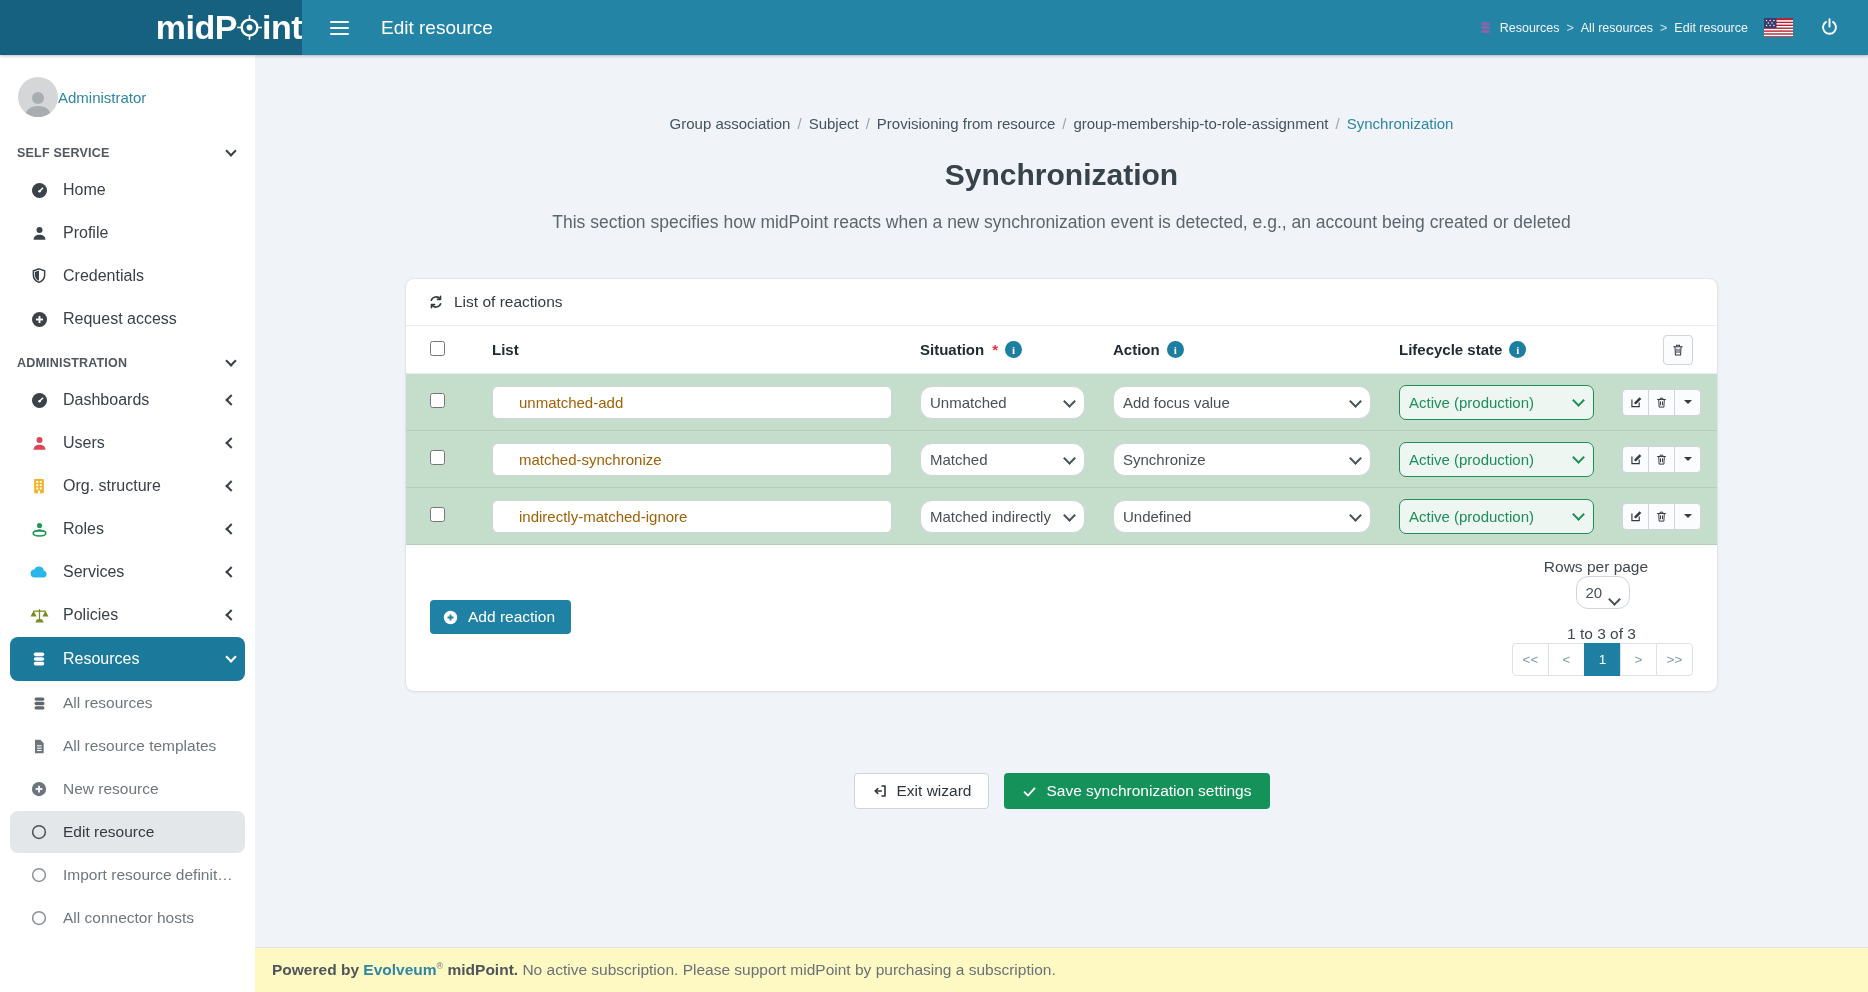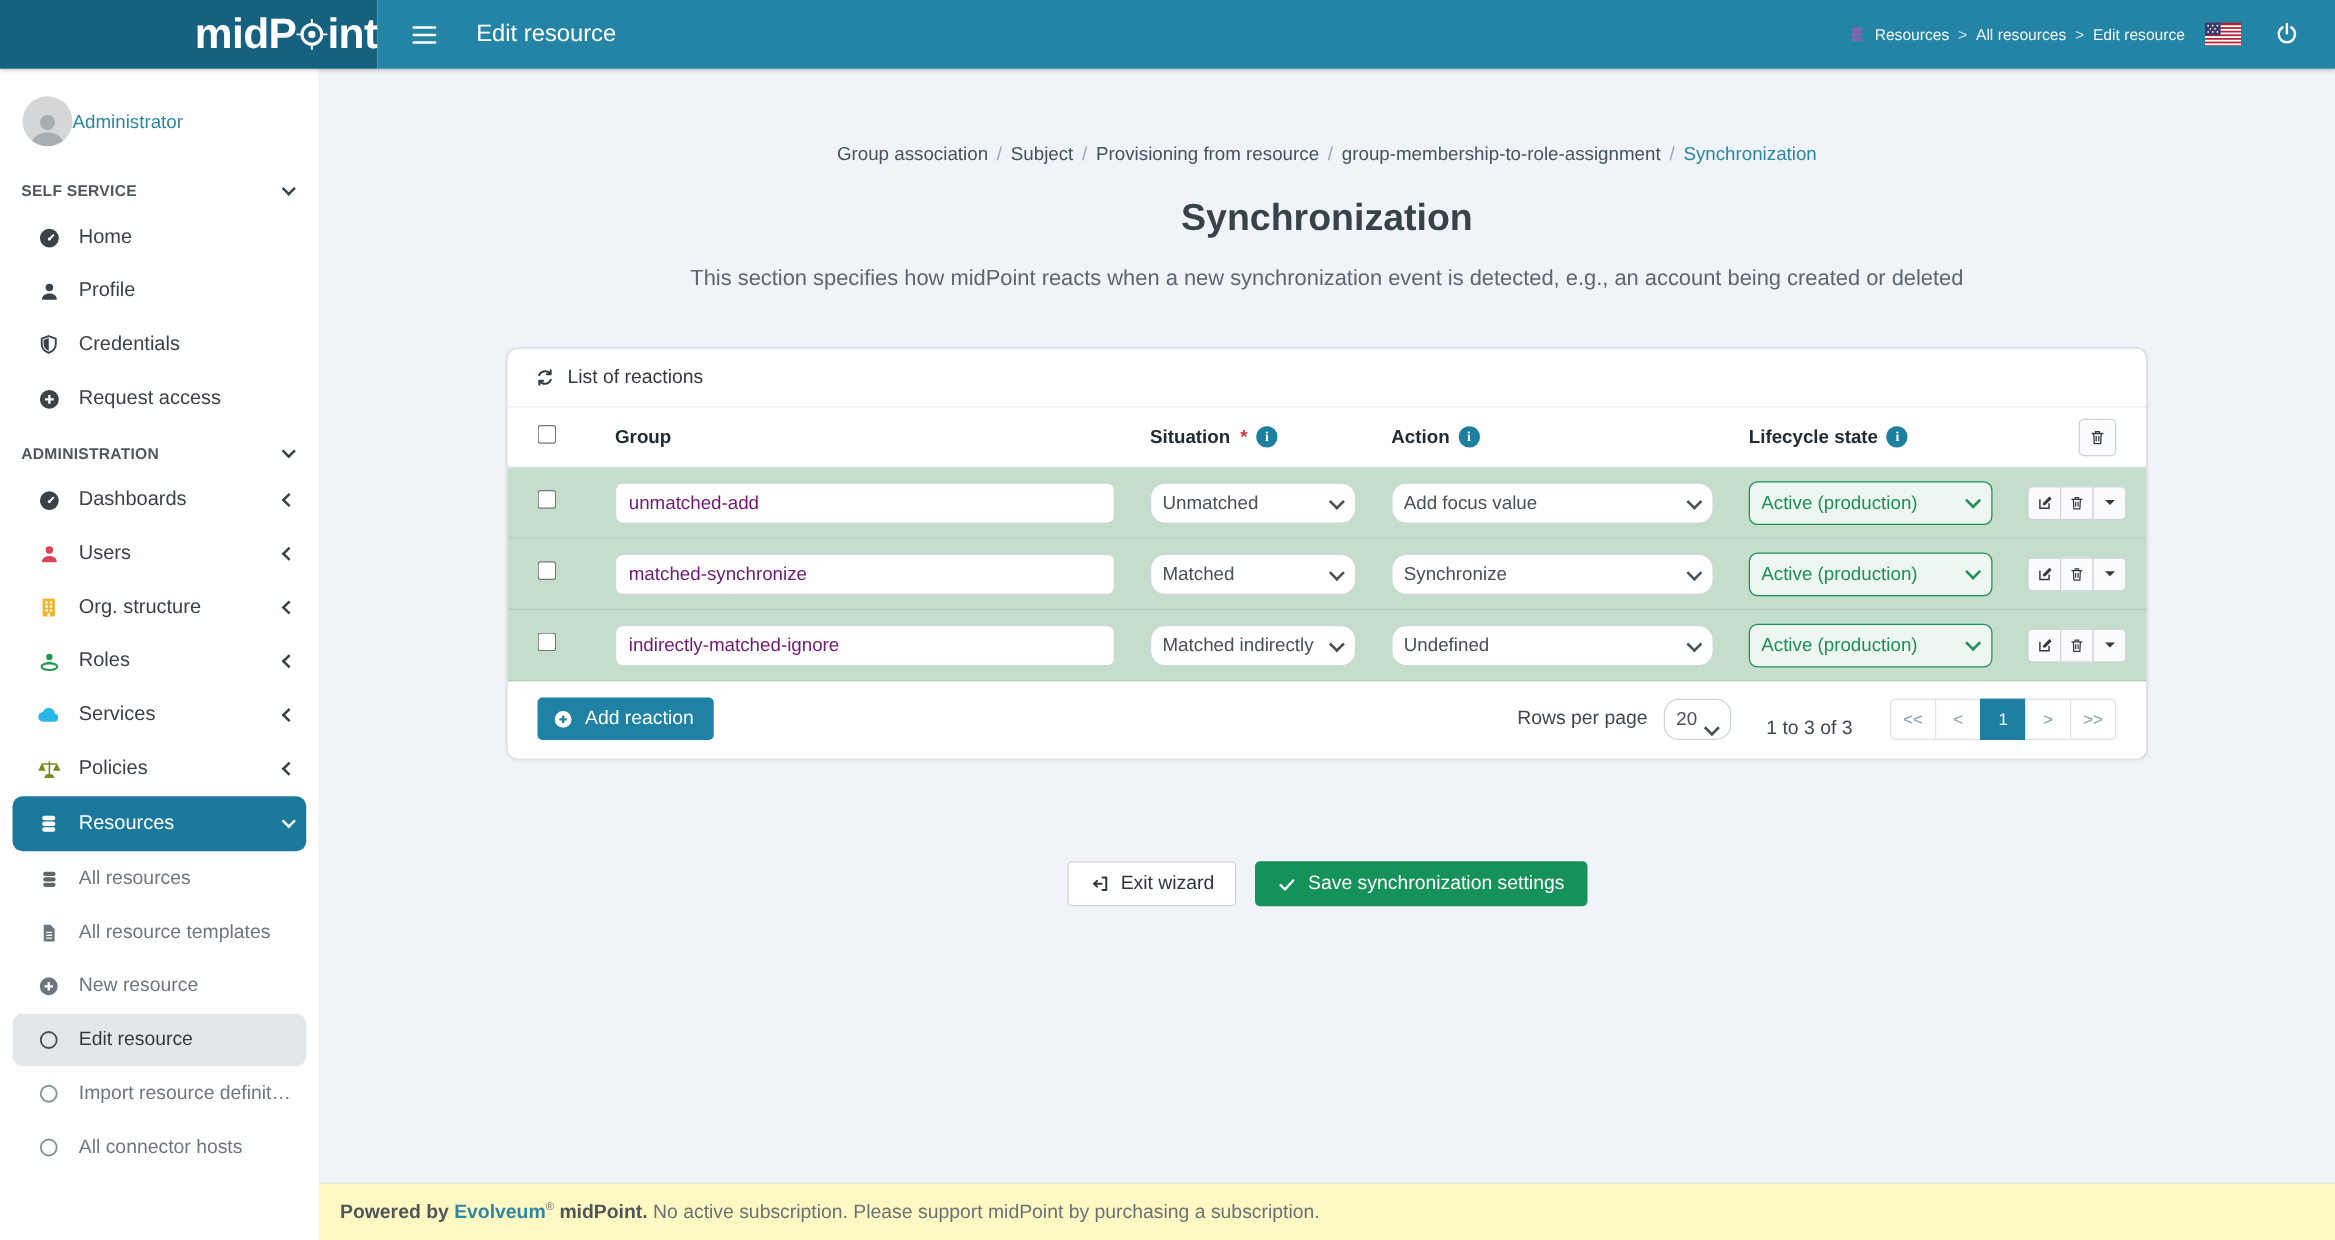--- a/index.html
+++ b/index.html
@@ -58,40 +58,40 @@
   .card-title{ display:flex; align-items:center; gap:10px; padding:14px 22px; font-size:15.5px; color:#343a40; border-bottom:1px solid var(--line);}
   .grid{ display:grid; grid-template-columns:34px 400px 165px 258px 195px 1fr; column-gap:28px; padding:0 24px; align-items:center;}
   .thead{ height:48px; font-size:15px; font-weight:700; color:#212b33; border-bottom:1px solid var(--line);}
   .th{ display:flex; align-items:center; gap:7px;}
   .req{ color:#dc3545; font-weight:700; margin-left:1px;}
   .info{ width:17px; height:17px; border-radius:50%; background:#1c7f9f; color:#fff; font-size:11px; font-weight:700;
     display:inline-flex; align-items:center; justify-content:center; font-family:"Liberation Serif",serif; cursor:pointer;}
   .row{ height:57px; background:var(--green-row); border-bottom:1px solid #b2cfbc;}
   .row:last-of-type{ border-bottom:none;}
   input[type=checkbox]{ width:15px; height:15px; cursor:pointer;}
-  .txt{ width:100%; height:33px; border:1px solid var(--border); border-radius:6px; padding:0 10px; font-size:15px; color:#701a75;
+  .txt{ width:100%; height:33px; border:1px solid var(--border); border-radius:6px; padding:0 26px; font-size:15px; color:#a16207;
     font-family:"Liberation Sans",sans-serif; background:#fff;}
   .selwrap{ position:relative; width:100%;}
   .selwrap select{ width:100%; height:33px; border:1px solid var(--border); border-radius:12px; padding:0 26px 0 9px;
     font-size:15px; color:#495057; background:#fff; appearance:none; -webkit-appearance:none; cursor:pointer; font-family:"Liberation Sans",sans-serif;}
   .selwrap::after{ content:""; position:absolute; right:11px; top:11px; width:7px; height:7px;
     border-right:2px solid #495057; border-bottom:2px solid #495057; transform:rotate(45deg); pointer-events:none;}
   .selwrap.green select{ border:1px solid var(--green); color:var(--green); background:#eef6f1; border-radius:7px; height:35px;}
   .selwrap.green::after{ border-color:var(--green);}
   .btn-group{ display:flex; justify-self:end;}
   .sbtn{ width:27px; height:27px; background:#fbfcfd; border:1px solid var(--border); display:flex; align-items:center; justify-content:center;
     cursor:pointer; margin-left:-1px; color:#343a40;}
   .sbtn:first-child{ border-radius:4px 0 0 4px; margin-left:0;}
   .sbtn:last-child{ border-radius:0 4px 4px 0;}
   .sbtn.single{ border-radius:4px; width:30px; height:30px;}
   .caret{ width:0; height:0; border-left:4px solid transparent; border-right:4px solid transparent; border-top:4px solid #343a40;}
   .card-foot{ display:flex; align-items:center; padding:13px 24px 15px;}
   .btn-add{ display:flex; align-items:center; gap:9px; background:#1f81a3; color:#fff; border:none; border-radius:4px;
     padding:8px 16px 8px 12px; font-size:15.5px; cursor:pointer; font-family:"Liberation Sans",sans-serif;}
-  .foot-right{ margin-left:auto; display:flex; align-items:center;}
+  .foot-right{ margin-left:auto; display:flex; align-items:center;flex-direction:column;}
   .rpp-label{ font-size:15.5px; color:#3f4750; margin-right:13px;}
   .rpp .selwrap{ width:70px;}
   .summary{ font-size:15.5px; color:#3f4750; margin:16px 30px 0 28px;}
   .pager{ display:flex;}
   .pg{ min-width:37px; height:33px; background:#fff; border:1px solid #dee2e6; color:#7f9aab; font-size:13.5px;
     display:flex; align-items:center; justify-content:center; cursor:pointer; margin-left:-1px; font-family:"Liberation Sans",sans-serif;}
   .pg:first-child{ border-radius:4px 0 0 4px; margin-left:0;}
   .pg:last-child{ border-radius:0 4px 4px 0;}
   .pg.active{ background:#1f7fa3; border-color:#1f7fa3; color:#fff;}
   
@@ -394,21 +394,21 @@
               <polyline points="18.8,3.4 18.8,8 14.2,8"></polyline>
               <path d="M19 14.7A7.6 7.6 0 0 1 5.7 16.4"></path>
               <polyline points="5.2,20.6 5.2,16 9.8,16"></polyline>
             </svg>
           <span>List of reactions</span>
         </div>
 
         <div class="grid thead">
           <span><input type="checkbox" style=""></span>
           <span class="th">
-              <span>Group</span>
+              <span>List</span>
             </span>
           <span class="th">
               <span>Situation</span>
               <span class="req">*</span>
               <span class="info">i</span>
             </span>
           <span class="th">
               <span>Action</span>
               <span class="info">i</span>
             </span>

